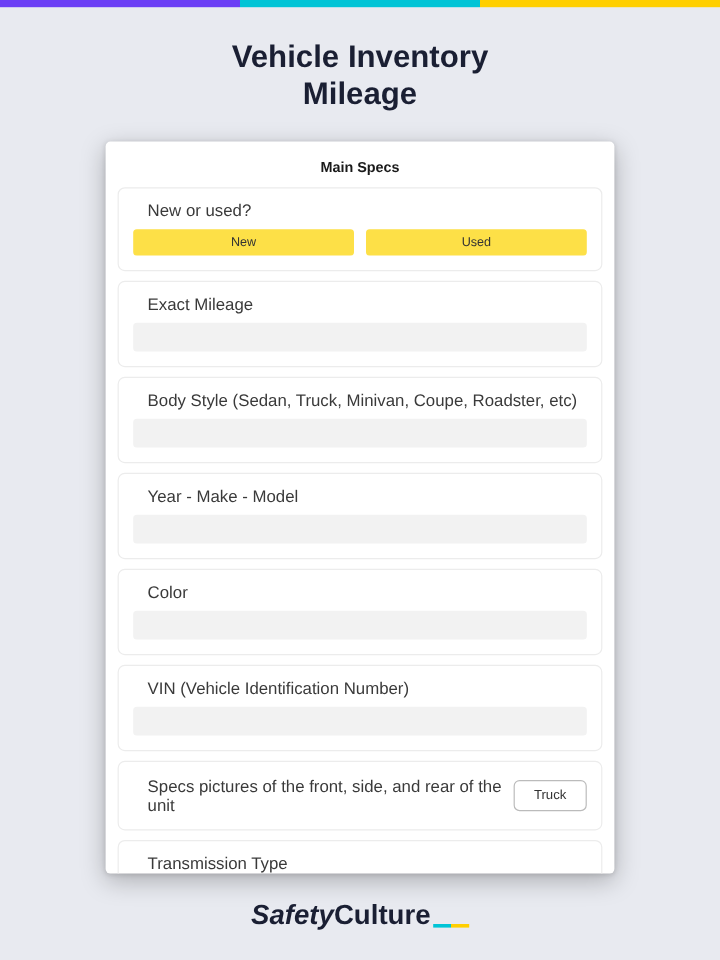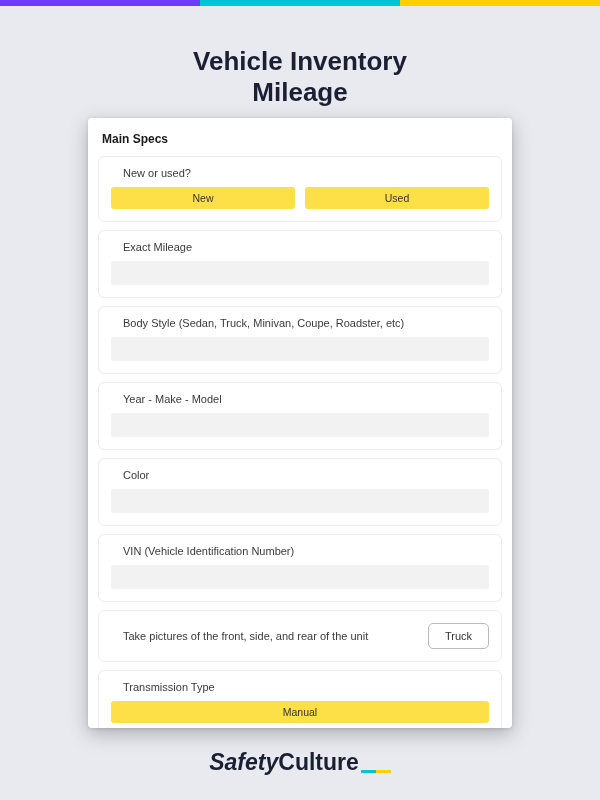--- a/index.html
+++ b/index.html
@@ -16,50 +16,51 @@
   .stripe div { flex: 1; height: 100%; }
   .stripe .s1 { background: #6b3ef5; }
   .stripe .s2 { background: #00c4d6; }
   .stripe .s3 { background: #ffcf00; }
 
   .page-title {
     text-align: center;
     font-size: 26px;
     font-weight: 800;
     color: #1a1f33;
-    margin-top: 46px;
+    margin-top: 32px;
     line-height: 1.2;
   }
 
   .card {
     position: absolute;
     top: 118px;
     left: 88px;
     width: 424px;
     height: 610px;
     background: #fff;
     border-radius: 4px;
     box-shadow: 0 6px 20px rgba(0,0,0,0.25), 0 1px 4px rgba(0,0,0,0.12);
     padding: 10px 10px;
     overflow: hidden;
   }
   .section-title {
     font-size: 12px;
     font-weight: 700;
     color: #1a1a1a;
     padding: 4px 4px 10px 4px;
+    text-align: center;
   }
   .field {
     border: 1px solid #ececec;
     border-radius: 6px;
     padding: 10px 12px 12px 12px;
     margin-bottom: 8px;
   }
   .field-label {
-    font-size: 11px;
+    font-size: 14px;
     color: #3a3a3a;
     margin-bottom: 8px;
     padding-left: 12px;
   }
   .text-input {
     width: 100%;
     height: 24px;
     border: none;
     background: #f2f2f2;
     border-radius: 3px;
@@ -163,21 +164,21 @@
     <input class="text-input" style="">
   </div>
 
   <div class="field">
     <div class="field-label">VIN (Vehicle Identification Number)</div>
     <input class="text-input" style="">
   </div>
 
   <div class="field compact">
     <div class="media-row">
-      <div class="field-label" style="margin-bottom:0">Take pictures of the front, side, and rear of the unit</div>
+      <div class="field-label" style="margin-bottom:0">Specs pictures of the front, side, and rear of the unit</div>
       <button class="media-button">Truck</button>
     </div>
   </div>
 
   <div class="field">
     <div class="field-label">Transmission Type</div>
     <div class="pill-row">
       <button class="pill">Manual</button>
     </div>
   </div>

